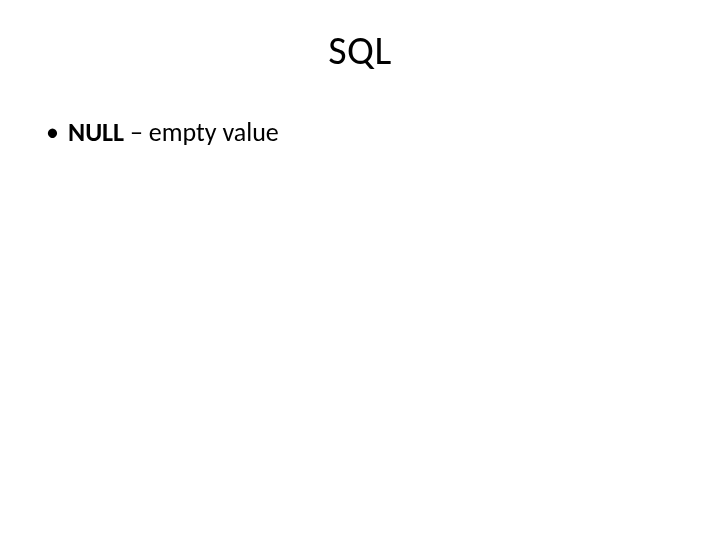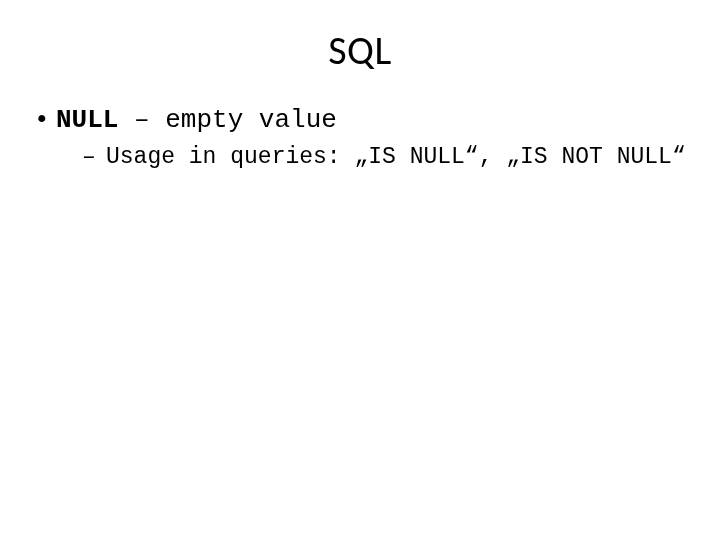--- a/index.html
+++ b/index.html
@@ -22,23 +22,22 @@
     font-size: 40px;
     font-weight: 400;
     padding-top: 26px;
     letter-spacing: 0.5px;
   }
   .body {
     padding: 28px 30px 0 30px;
   }
   ul.level1 {
     list-style: none;
-    margin: 0;
+    margin: 12px;
     padding: 0;
-    font-family: Liberation Mono, monospace;
   }
   ul.level1 > li {
     font-size: 26px;
     line-height: 1.35;
     margin-bottom: 6px;
     position: relative;
     padding-left: 26px;
   }
   ul.level1 > li::before {
     content: "•";
@@ -69,19 +68,16 @@
 </style>
 </head>
 <body>
 
 <div class="slide">
   <div class="title">SQL</div>
   <div class="body">
     <ul class="level1">
       <li>
         <span class="bold">NULL</span><span> – empty value</span>
-        <ul class="level2">
-          <li>Usage in queries: „IS NULL“, „IS NOT NULL“</li>
-        </ul>
       </li>
     </ul>
   </div>
 </div>
 
 </body></html>

